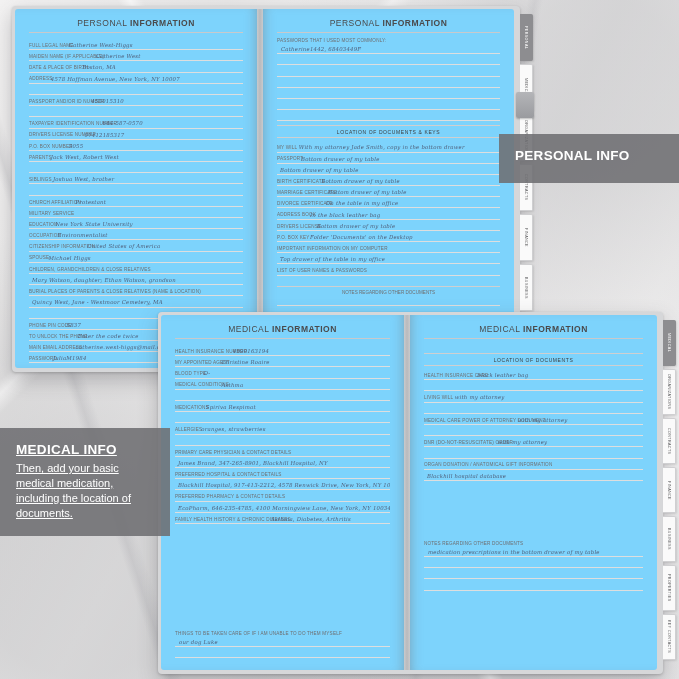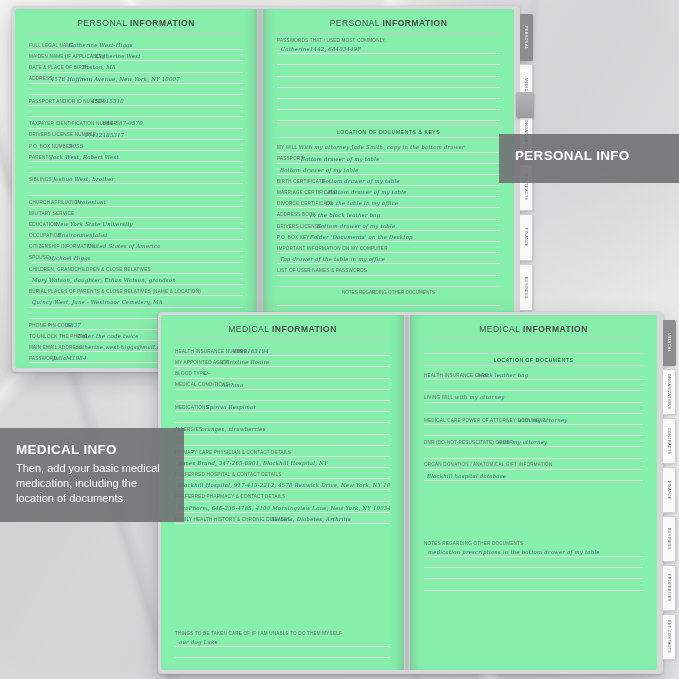--- a/index.html
+++ b/index.html
@@ -33,21 +33,21 @@
   
   .book {
     position:absolute;
     background:#d6d7d9;
     border-radius:4px;
     box-shadow: 0 8px 20px rgba(70,70,75,.30), 0 1px 3px rgba(0,0,0,.2);
     display:flex;
     padding:3px 3px 4px 3px;
   }
   .page {
-    background:#86efac;
+    background:#7dd3fc;
     position:relative;
     overflow:hidden;
   }
   .page.left  { border-radius:3px 0 0 3px; box-shadow: inset -8px 0 14px -10px rgba(120,120,125,.75); }
   .page.right { border-radius:0 3px 3px 0; box-shadow: inset  8px 0 14px -10px rgba(120,120,125,.75); }
   .spine {
     width:6px;
     background:linear-gradient(90deg,#c9cacc,#b9babd,#c9cacc);
   }
   .ph {
@@ -509,16 +509,16 @@
       <div class="tab" style="height: 46px;">
         <span>KEY CONTACTS</span>
       </div>
     </div>
 </div>
 
 <div class="callout" style="right:0; top:134px; width:180px;margin-left:8px;">
   <h3>PERSONAL INFO</h3>
 </div>
 
-<div class="callout" style="left:0; top:428px; width:184px;">
+<div class="callout" style="left:0; top:428px; width:170px;text-decoration:underline;">
   <h3>MEDICAL INFO</h3>
   <p>Then, add your basic medical medication, including the location of documents.</p>
 </div>
 
 </body></html>

